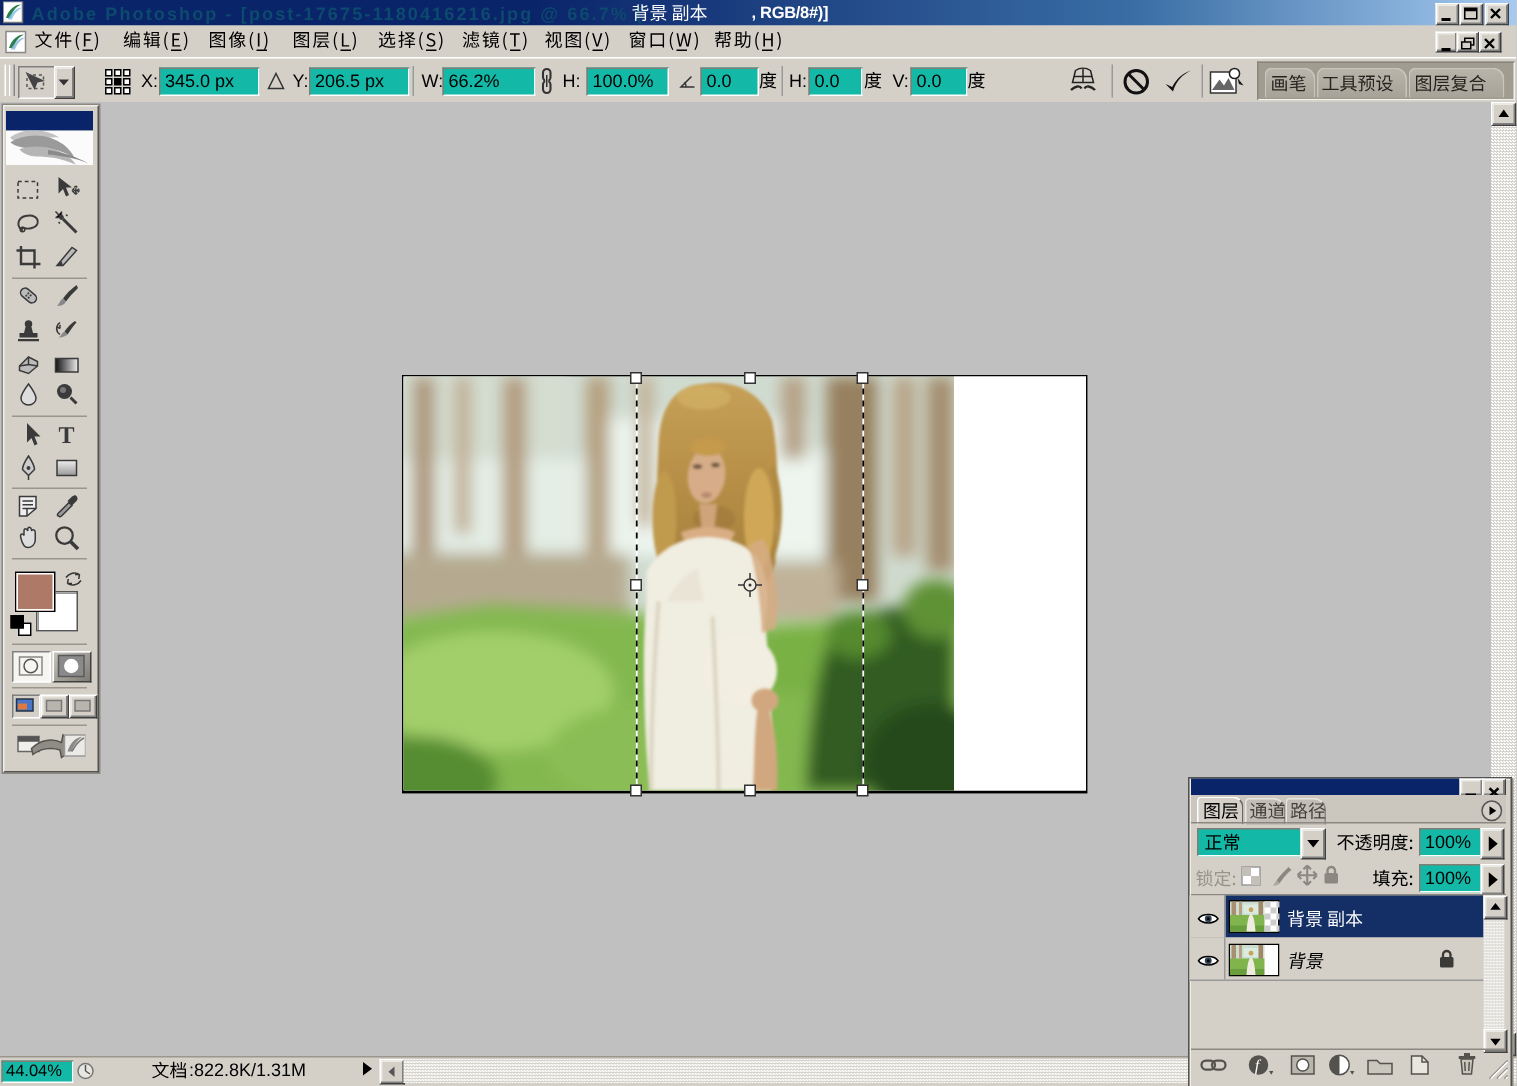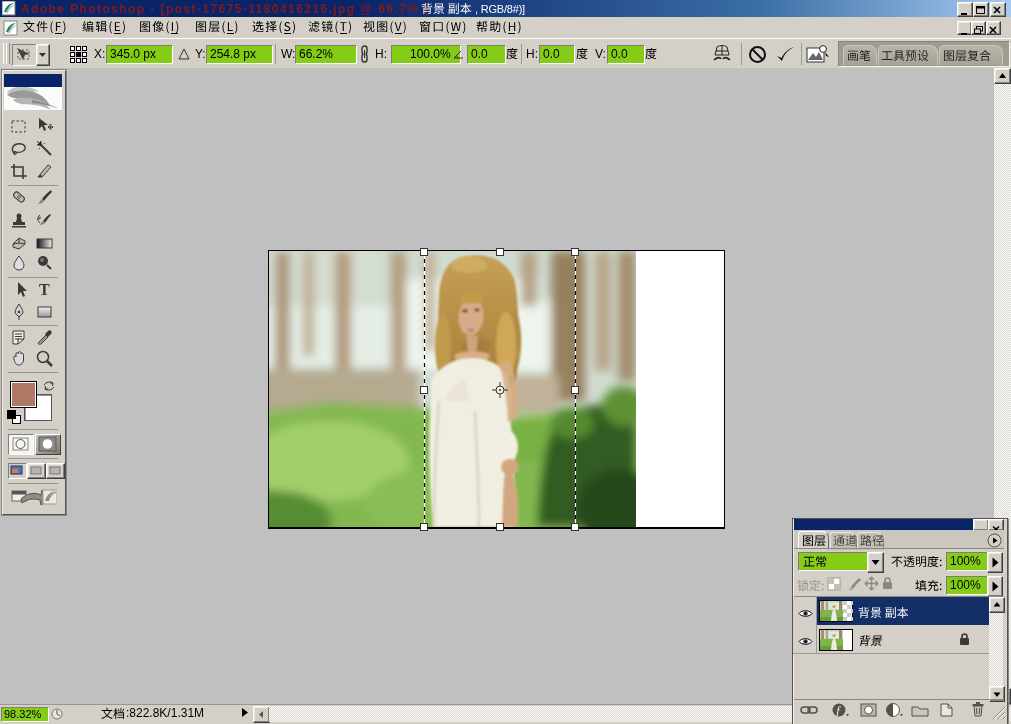--- a/index.html
+++ b/index.html
@@ -1,35 +1,35 @@
 <!DOCTYPE html>
 <html><head><meta charset="utf-8"><style>
 html,body{margin:0;padding:0}
 body{width:1011px;height:724px;position:relative;overflow:hidden;
  font-family:"Liberation Sans",sans-serif;background:#d4d0c8}
 .abs{position:absolute}
-.sunk{background:#84cc16;border:1px solid;border-color:#807d75 #fff #fff #807d75}
+.sunk{background:#14b8a6;border:1px solid;border-color:#807d75 #fff #fff #807d75}
 .btn{background:#d4d0c8;border:1px solid;border-color:#fff #404040 #404040 #fff;
  box-shadow:inset -1px -1px 0 #808080,inset 1px 1px 0 #ece9e2}
 .dither{background-image:conic-gradient(#fff 25%,#d6d3cc 0 50%,#fff 0 75%,#d6d3cc 0);background-size:2px 2px}
 </style></head><body>
 
 <div class="abs" style="left:0;top:0;width:1011px;height:17px;background:linear-gradient(90deg,#0a246a 0%,#0a246a 35%,#3a6ea5 75%,#a6caf0 100%)"></div>
 <svg class="abs" style="left:2px;top:1px" width="15" height="15" viewBox="0 0 15 15">
 <rect x="0" y="0" width="13" height="14" fill="#fff" stroke="#777"></rect>
 <path d="M2 11 C4 5 8 2 12 2 C8 4 6 7 5 11 Z" fill="#2a7f4f"></path>
 <path d="M3 12 C6 7 9 4 13 4 C9 6 7 9 6 12 Z" fill="#7fc0e0" opacity=".8"></path>
 </svg>
-<div class="abs" style="left:21px;top:2px;color:#7f1d1d;font-weight:bold;font-size:12px;letter-spacing:1.42px;white-space:pre">Adobe Photoshop - [post-17675-1180416216.jpg @ 66.7% (</div>
+<div class="abs" style="left:21px;top:2px;color:#0c4a6e;font-weight:bold;font-size:12px;letter-spacing:1.42px;white-space:pre">Adobe Photoshop - [post-17675-1180416216.jpg @ 66.7% (</div>
 <svg style="position:absolute;left:421px;top:-1px;overflow:visible" width="52" height="18" viewBox="0 0 52 18">
     <g transform="translate(0,14)">
       <path d="M8.8 -4.5V-3.5H3.3V-4.5ZM2.4 -5.2V1.0H3.3V-1.1H8.8V-0.0C8.8 0.1 8.7 0.2 8.6 0.2C8.4 0.2 7.7 0.2 7.0 0.2C7.1 0.4 7.2 0.7 7.3 1.0C8.2 1.0 8.8 1.0 9.2 0.8C9.6 0.7 9.7 0.5 9.7 -0.0V-5.2ZM3.3 -2.9H8.8V-1.8H3.3ZM4.0 -10.1V-9.0H0.9V-8.3H4.0V-7.2C2.7 -7.0 1.5 -6.8 0.6 -6.7L0.8 -5.9L4.0 -6.5V-5.6H4.8V-10.1ZM6.6 -10.1V-6.9C6.6 -6.0 6.9 -5.7 8.0 -5.7C8.3 -5.7 9.8 -5.7 10.1 -5.7C11.0 -5.7 11.2 -6.0 11.3 -7.2C11.1 -7.3 10.7 -7.4 10.5 -7.5C10.5 -6.7 10.4 -6.5 10.0 -6.5C9.7 -6.5 8.4 -6.5 8.1 -6.5C7.6 -6.5 7.5 -6.6 7.5 -6.9V-7.8C8.7 -8.1 9.9 -8.5 10.9 -8.9L10.2 -9.5C9.6 -9.2 8.5 -8.9 7.5 -8.6V-10.1Z M14.9 -7.7H21.1V-6.9H14.9ZM14.9 -9.0H21.1V-8.3H14.9ZM15.2 -3.5H20.8V-2.3H15.2ZM19.5 -0.8C20.6 -0.4 22.0 0.3 22.7 0.8L23.3 0.2C22.5 -0.3 21.1 -0.9 20.1 -1.3ZM15.5 -1.4C14.8 -0.8 13.6 -0.2 12.5 0.1C12.7 0.3 13.0 0.6 13.2 0.8C14.2 0.3 15.5 -0.3 16.3 -1.0ZM17.2 -6.1C17.3 -5.9 17.4 -5.7 17.5 -5.5H12.7V-4.8H23.3V-5.5H18.5C18.4 -5.8 18.2 -6.1 18.0 -6.3H22.0V-9.6H14.0V-6.3H17.8ZM14.3 -4.2V-1.7H17.5V0.1C17.5 0.2 17.5 0.2 17.3 0.3C17.2 0.3 16.6 0.3 16.0 0.2C16.1 0.4 16.2 0.7 16.2 1.0C17.1 1.0 17.6 1.0 18.0 0.8C18.3 0.7 18.5 0.5 18.5 0.1V-1.7H21.7V-4.2Z M34.8 -8.6V-2.0H35.6V-8.6ZM36.9 -9.9V-0.2C36.9 0.0 36.8 0.1 36.6 0.1C36.4 0.1 35.7 0.1 34.9 0.1C35.1 0.3 35.2 0.7 35.2 1.0C36.3 1.0 36.9 0.9 37.2 0.8C37.6 0.6 37.8 0.4 37.8 -0.2V-9.9ZM27.4 -9.5V-8.7H34.0V-9.5ZM29.0 -7.2H32.5V-5.8H29.0ZM28.1 -7.9V-5.1H33.3V-7.9ZM30.3 -0.5H28.5V-1.7H30.3ZM31.2 -0.5V-1.7H33.0V-0.5ZM27.7 -4.2V0.9H28.5V0.3H33.0V0.8H33.8V-4.2ZM30.3 -2.4H28.5V-3.5H30.3ZM31.2 -2.4V-3.5H33.0V-2.4Z M44.2 -10.1V-7.5H39.5V-6.6H43.1C42.2 -4.6 40.7 -2.7 39.1 -1.7C39.3 -1.5 39.6 -1.2 39.8 -0.9C41.5 -2.1 43.1 -4.3 44.0 -6.6H44.2V-2.2H41.4V-1.3H44.2V1.0H45.2V-1.3H48.0V-2.2H45.2V-6.6H45.3C46.2 -4.3 47.8 -2.1 49.6 -1.0C49.7 -1.2 50.0 -1.6 50.3 -1.8C48.6 -2.7 47.1 -4.6 46.2 -6.6H49.9V-7.5H45.2V-10.1Z" fill="#fff"></path>
     </g>
   </svg>
-<div class="abs" style="left:475px;top:2.5px;color:#fff;font-weight:normal;font-size:11px;letter-spacing:-0.2px">, RGB/8#)]</div>
+<div class="abs" style="left:501px;top:2.5px;color:#fff;font-weight:bold;font-size:11px;letter-spacing:-0.2px">, RGB/8#)]</div>
 <div class="abs btn" style="left:957px;top:2px;width:14px;height:13px"><svg width="14" height="13" viewBox="0 0 14 13">
       <rect x="3" y="9" width="6" height="2" fill="#000"></rect>
     </svg></div>
 <div class="abs btn" style="left:973px;top:2px;width:14px;height:13px"><svg width="14" height="13" viewBox="0 0 14 13">
       <rect x="2.5" y="2.5" width="8" height="7" fill="none" stroke="#000"></rect>
       <rect x="2.5" y="2.5" width="8" height="2" fill="#000"></rect>
     </svg></div>
 <div class="abs btn" style="left:990px;top:2px;width:14px;height:13px"><svg width="14" height="13" viewBox="0 0 14 13">
       <path d="M3 3 L9 9 M9 3 L3 9" stroke="#000" stroke-width="1.6"></path>
     </svg></div>
@@ -127,32 +127,32 @@
     <rect x="1.5" y="13.5" width="4" height="4" fill="#fff" stroke="#000" stroke-width="1"></rect>
     <rect x="7.5" y="13.5" width="4" height="4" fill="#fff" stroke="#000" stroke-width="1"></rect>
     <rect x="13.5" y="13.5" width="4" height="4" fill="#fff" stroke="#000" stroke-width="1"></rect>
   </svg>
 <div class="abs" style="left:94px;top:47px;font-size:12px;color:#000;white-space:pre">X:</div>
 <div class="abs sunk" style="left:106px;top:45px;width:62px;height:17px;font-size:12px;padding-left:3px;line-height:17px">345.0 px</div>
 <svg class="abs" style="left:178px;top:48px" width="12" height="12">
     <path d="M6 1 L11 11 L1 11 Z" fill="none" stroke="#333"></path>
   </svg>
 <div class="abs" style="left:195px;top:47px;font-size:12px;color:#000;white-space:pre">Y:</div>
-<div class="abs sunk" style="left:206px;top:45px;width:62px;height:17px;font-size:12px;padding-left:3px;line-height:17px">254.8 px</div>
+<div class="abs sunk" style="left:206px;top:45px;width:62px;height:17px;font-size:12px;padding-left:3px;line-height:17px">206.5 px</div>
 <div class="abs" style="left:275px;top:44px;width:1px;height:20px;background:#999"></div>
 <div class="abs" style="left:281px;top:47px;font-size:12px;color:#000;white-space:pre">W:</div>
 <div class="abs sunk" style="left:295px;top:45px;width:57px;height:17px;font-size:12px;padding-left:3px;line-height:17px">66.2%</div>
 <svg class="abs" style="left:359px;top:45px" width="11" height="19" viewBox="0 0 11 19">
 <rect x="3" y="1" width="5" height="8" rx="2.5" fill="none" stroke="#333" stroke-width="1.4"></rect>
 <rect x="3" y="9" width="5" height="8" rx="2.5" fill="none" stroke="#333" stroke-width="1.4"></rect>
 <rect x="4.5" y="6" width="2" height="6" fill="#d4d0c8"></rect>
     <path d="M5.5 5 L5.5 13" stroke="#333"></path>
 </svg>
 <div class="abs" style="left:375px;top:47px;font-size:12px;color:#000;white-space:pre">H:</div>
-<div class="abs sunk" style="left:391px;top:45px;width:50px;height:17px;font-size:12px;padding-left:18px;line-height:17px">100.0%</div>
+<div class="abs sunk" style="left:391px;top:45px;width:50px;height:17px;font-size:12px;padding-left:3px;line-height:17px">100.0%</div>
 <svg class="abs" style="left:452px;top:49px" width="13" height="11">
     <path d="M11 9 L2 9 L9 2 M5.5 9 A5 5 0 0 0 4.2 5.8" fill="none" stroke="#333"></path>
   </svg>
 <div class="abs sunk" style="left:467px;top:45px;width:34px;height:17px;font-size:12px;padding-left:3px;line-height:17px">0.0</div>
 <svg style="position:absolute;left:506px;top:44px;overflow:visible" width="14" height="18" viewBox="0 0 14 18">
     <g transform="translate(0,14)">
       <path d="M4.6 -7.7V-6.7H2.7V-5.9H4.6V-3.9H9.3V-5.9H11.2V-6.7H9.3V-7.7H8.4V-6.7H5.5V-7.7ZM8.4 -5.9V-4.7H5.5V-5.9ZM9.1 -2.4C8.6 -1.8 7.8 -1.3 6.9 -0.9C6.1 -1.3 5.4 -1.8 4.9 -2.4ZM2.9 -3.2V-2.4H4.4L4.0 -2.3C4.5 -1.6 5.2 -1.0 6.0 -0.6C4.8 -0.2 3.6 0.0 2.3 0.1C2.4 0.3 2.6 0.7 2.7 0.9C4.2 0.7 5.6 0.4 6.9 -0.1C8.1 0.4 9.5 0.8 11.0 1.0C11.1 0.7 11.4 0.4 11.5 0.2C10.2 0.1 9.0 -0.2 7.9 -0.6C9.0 -1.1 9.9 -1.9 10.4 -2.9L9.8 -3.2L9.7 -3.2ZM5.7 -9.9C5.8 -9.6 6.0 -9.2 6.2 -8.9H1.5V-5.6C1.5 -3.8 1.4 -1.3 0.4 0.6C0.7 0.6 1.1 0.8 1.2 1.0C2.3 -0.9 2.4 -3.7 2.4 -5.6V-8.0H11.4V-8.9H7.2C7.0 -9.3 6.8 -9.8 6.6 -10.1Z" fill="#000"></path>
     </g>
   </svg>
 <div class="abs" style="left:521px;top:44px;width:1px;height:20px;background:#999"></div>
@@ -211,21 +211,21 @@
   </svg>
 <div class="abs" style="left:0;top:68px;width:1011px;height:636px;background:#c0c0c0"></div>
 <div class="abs dither" style="left:994px;top:68px;width:17px;height:636px"></div>
 <div class="abs btn" style="left:994px;top:68px;width:15px;height:14px"><svg width="15" height="14">
       <path d="M7.5 4 L11 9 L4 9 Z" fill="#000"></path>
     </svg></div>
 <div class="abs btn" style="left:994px;top:688px;width:15px;height:14px"><svg width="15" height="14">
       <path d="M7.5 10 L11 5 L4 5 Z" fill="#000"></path>
     </svg></div>
 <div class="abs" style="left:0;top:704px;width:1011px;height:20px;background:#d4d0c8;border-top:1px solid #9a968c"></div>
-<div class="abs sunk" style="left:1px;top:707px;width:44px;height:13px;font-size:11px;padding-left:2px;line-height:13px">98.32%</div>
+<div class="abs sunk" style="left:1px;top:707px;width:44px;height:13px;font-size:11px;padding-left:2px;line-height:13px">44.04%</div>
 <svg class="abs" style="left:50px;top:707px" width="14" height="14">
     <circle cx="7" cy="7" r="5" fill="#e8e6e0" stroke="#777"></circle>
     <path d="M7 7 L7 3 M7 7 L10 9" stroke="#555"></path>
   </svg>
 <svg style="position:absolute;left:101px;top:704px;overflow:visible" width="26" height="18" viewBox="0 0 26 18">
     <g transform="translate(0,14)">
       <path d="M5.1 -9.9C5.4 -9.3 5.8 -8.5 6.0 -8.0L7.0 -8.3C6.8 -8.8 6.4 -9.6 6.0 -10.2ZM0.6 -8.0V-7.1H2.5C3.2 -5.3 4.1 -3.7 5.4 -2.4C4.0 -1.3 2.4 -0.5 0.4 0.1C0.6 0.3 0.9 0.7 1.0 0.9C3.0 0.3 4.7 -0.6 6.0 -1.8C7.4 -0.6 9.0 0.3 11.0 0.9C11.1 0.6 11.4 0.2 11.6 0.0C9.7 -0.4 8.1 -1.3 6.7 -2.4C7.9 -3.6 8.9 -5.2 9.6 -7.1H11.4V-8.0ZM6.0 -3.0C4.9 -4.2 4.0 -5.5 3.4 -7.1H8.5C7.9 -5.5 7.1 -4.1 6.0 -3.0Z M22.2 -9.3C22.0 -8.4 21.5 -7.2 21.0 -6.4L21.8 -6.2C22.2 -6.9 22.7 -8.1 23.1 -9.1ZM16.8 -9.0C17.2 -8.1 17.6 -7.0 17.8 -6.3L18.6 -6.6C18.4 -7.3 17.9 -8.4 17.5 -9.3ZM14.3 -10.1V-7.5H12.6V-6.7H14.2C13.8 -5.0 13.1 -3.1 12.3 -2.1C12.5 -1.9 12.7 -1.5 12.8 -1.3C13.4 -2.1 13.9 -3.4 14.3 -4.8V0.9H15.2V-5.1C15.5 -4.5 16.0 -3.7 16.2 -3.3L16.7 -4.0C16.5 -4.4 15.5 -5.8 15.2 -6.2V-6.7H16.7V-7.5H15.2V-10.1ZM16.4 -0.8V0.1H22.1V0.9H23.0V-5.7H20.3V-10.0H19.5V-5.7H16.7V-4.8H22.1V-3.2H16.8V-2.4H22.1V-0.8Z" fill="#000"></path>
     </g>
   </svg>
 <div class="abs" style="left:126px;top:706px;font-size:12px">:822.8K/1.31M</div>

